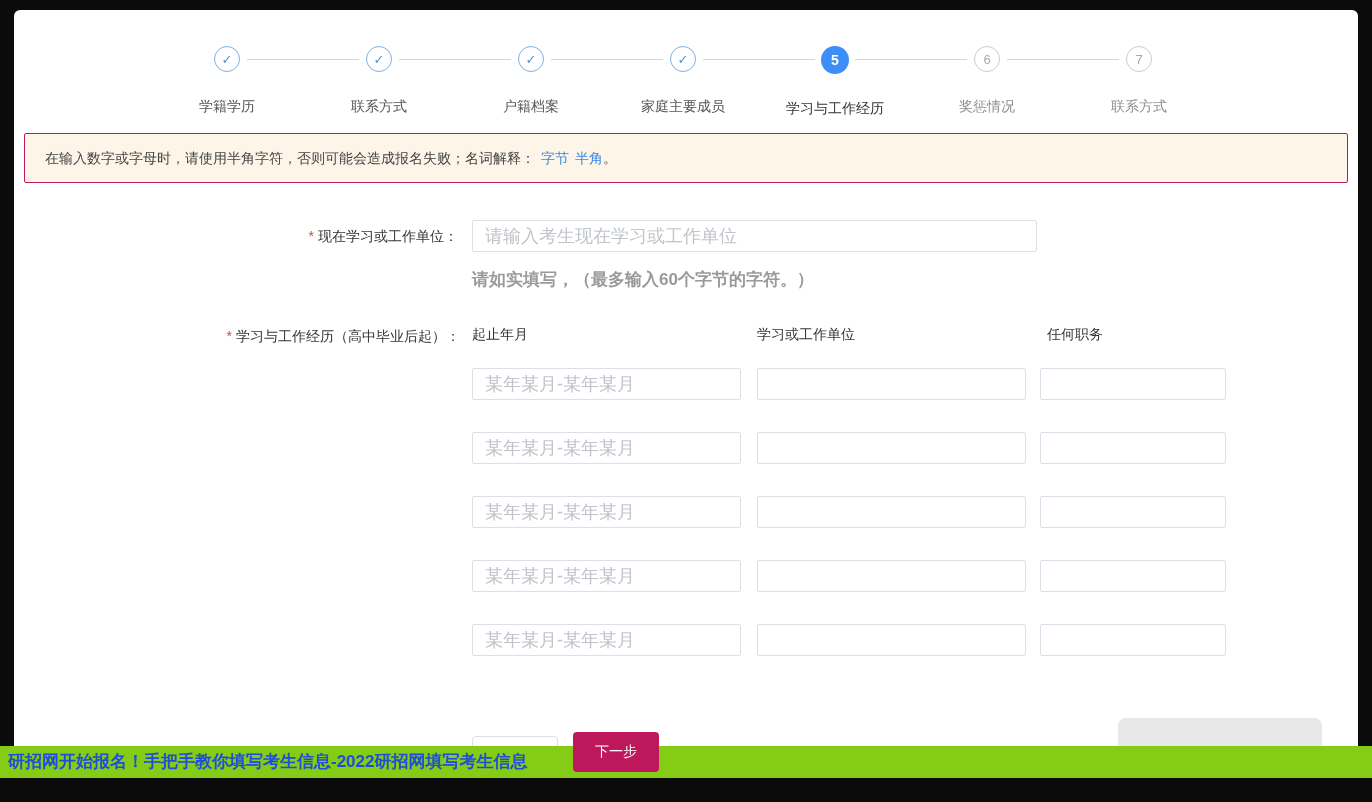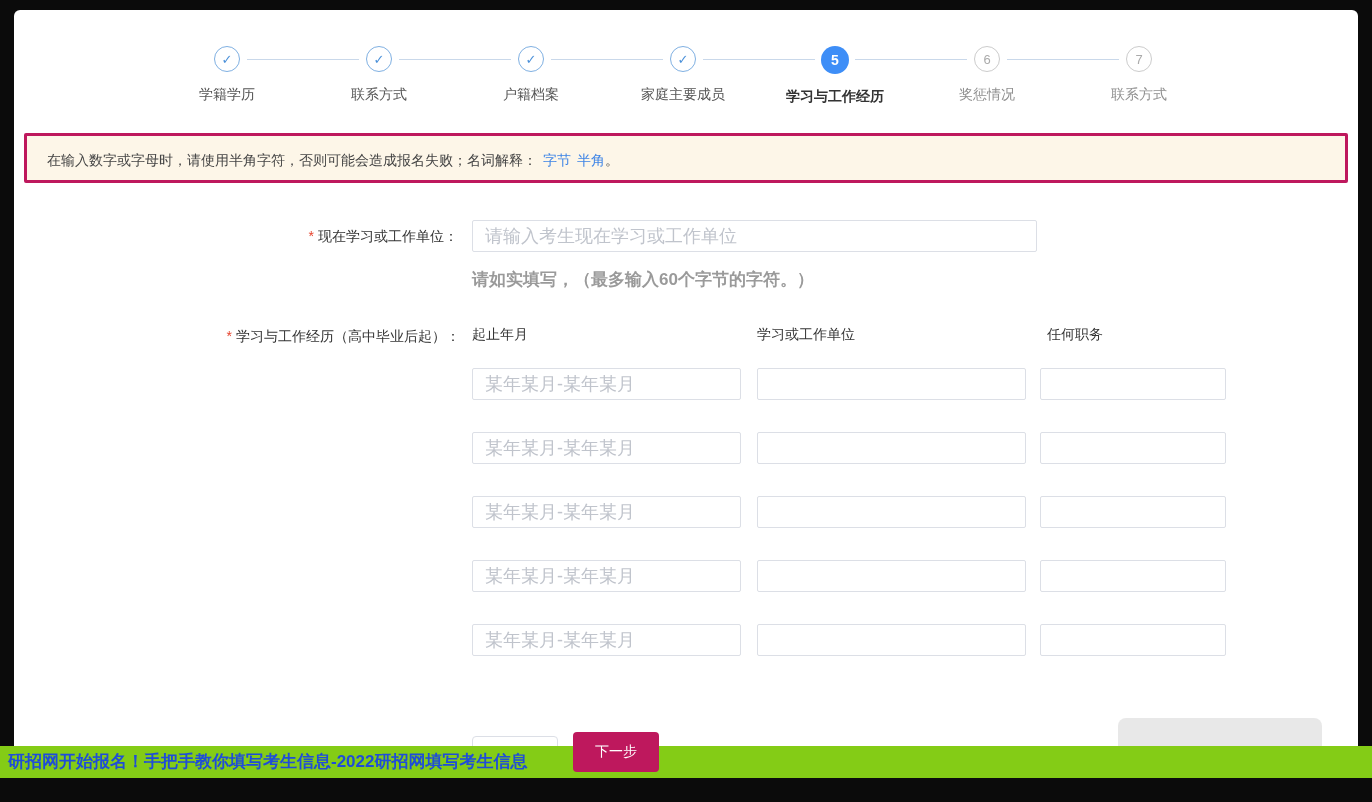--- a/index.html
+++ b/index.html
@@ -22,28 +22,28 @@
     content:""; position:absolute; top:13px; left:-56px; width:112px; height:1px;
     background:#c9d8ea;
   }
   .circle {
     width:26px; height:26px; border-radius:50%; display:flex; align-items:center; justify-content:center;
     font-size:13px; background:#fff; z-index:1;
   }
   .step.done .circle { border:1px solid #7fb0e2; color:#4a90d9; }
   .step.current .circle { width:28px; height:28px; background:#3e8ef7; color:#fff; font-weight:bold; font-size:14px; }
   .step.todo .circle { border:1px solid #cccccc; color:#aaaaaa; }
-  .step-label { margin-top:14px; font-size:14px; color:#555; white-space:nowrap; }
-  .step.current .step-label { color:#333; font-weight:bold; }
+  .step-label { margin-top:26px; font-size:14px; color:#555; white-space:nowrap; }
+  .step.current .step-label { color:#333; font-weight:normal; }
   .step.todo .step-label { color:#8f8f8f; }
 
   
   .notice {
     position:absolute; left:10px; top:123px; width:1324px; height:50px;
-    background:#fdf6e8; border:3px solid #be185d; border-radius:2px;
+    background:#fdf6e8; border:1px solid #be185d; border-radius:2px;
     line-height:48px; padding-left:20px; font-size:14px; color:#444; white-space:nowrap;
   }
   .nlink { color:#3d84e6; margin-left:6px; cursor:pointer; text-decoration:none; }
 
   
   .form-label { position:absolute; font-size:14px; color:#333; text-align:right; white-space:nowrap; }
   .req { color:#e6432d; margin-right:4px; font-size:14px; }
   .label-work { left:0; top:210px; width:444px; height:32px; line-height:32px; }
   .label-exp  { left:0; top:316px; width:446px; height:20px; line-height:20px; }
 

